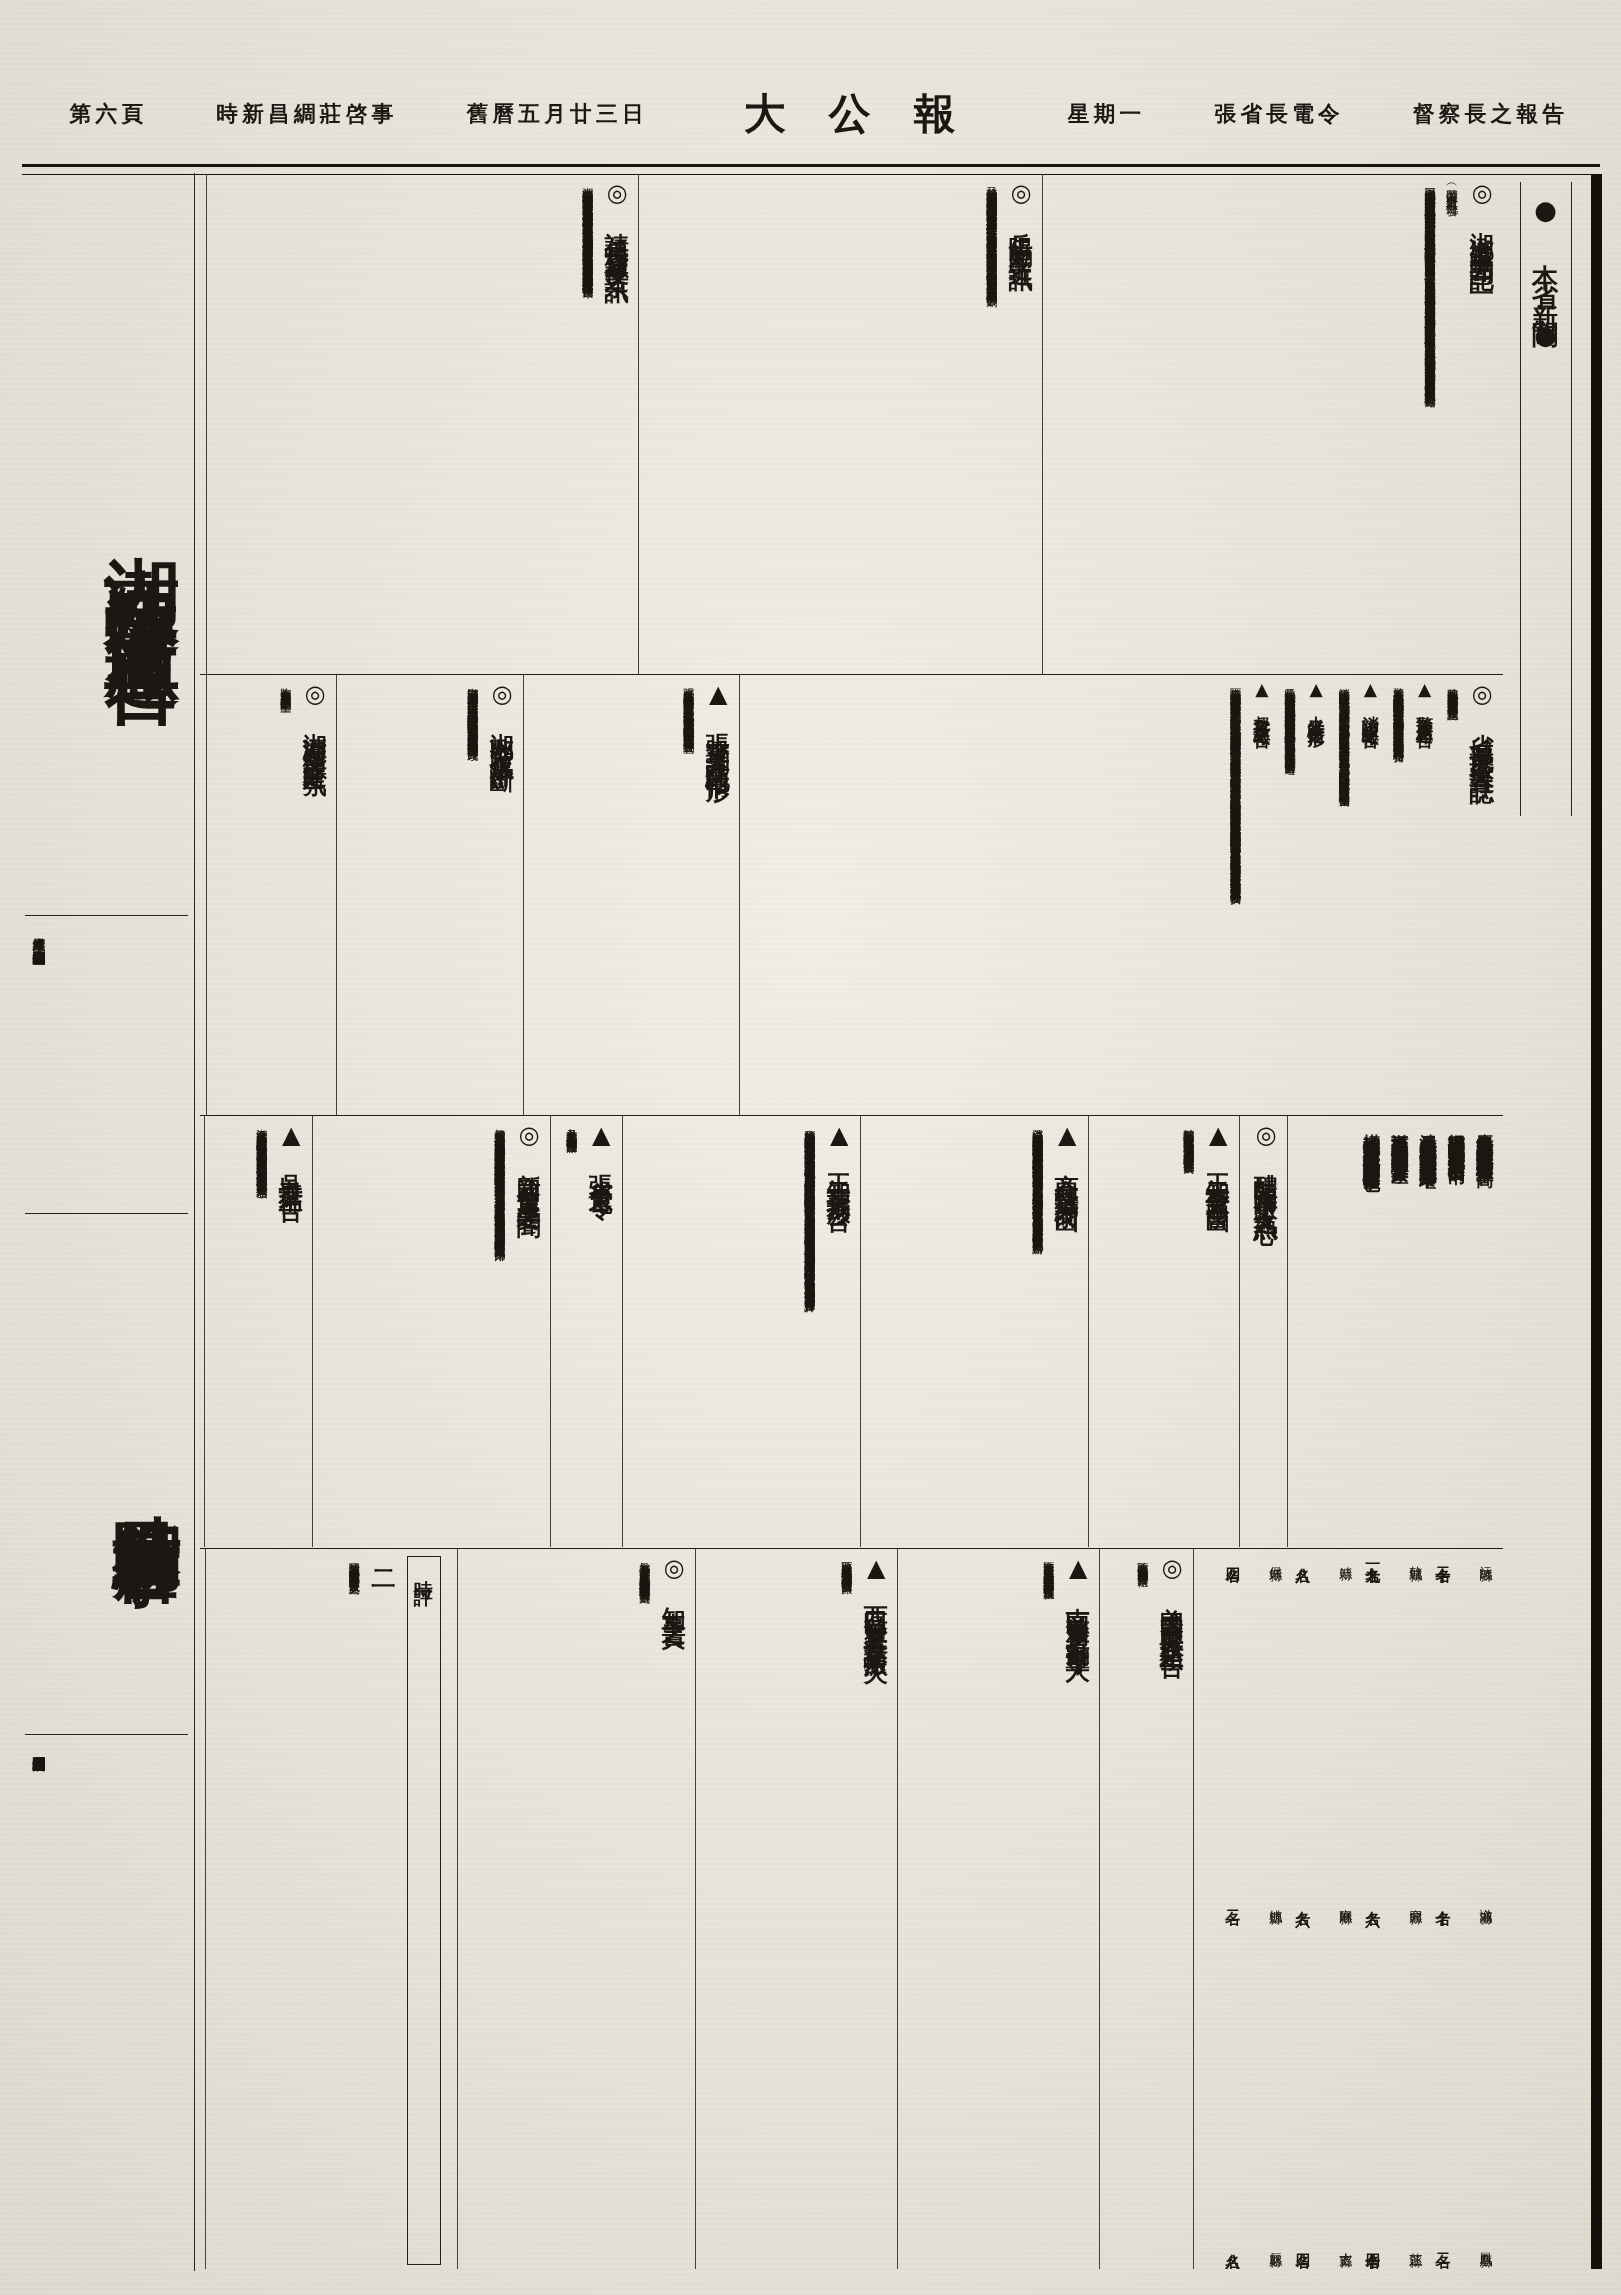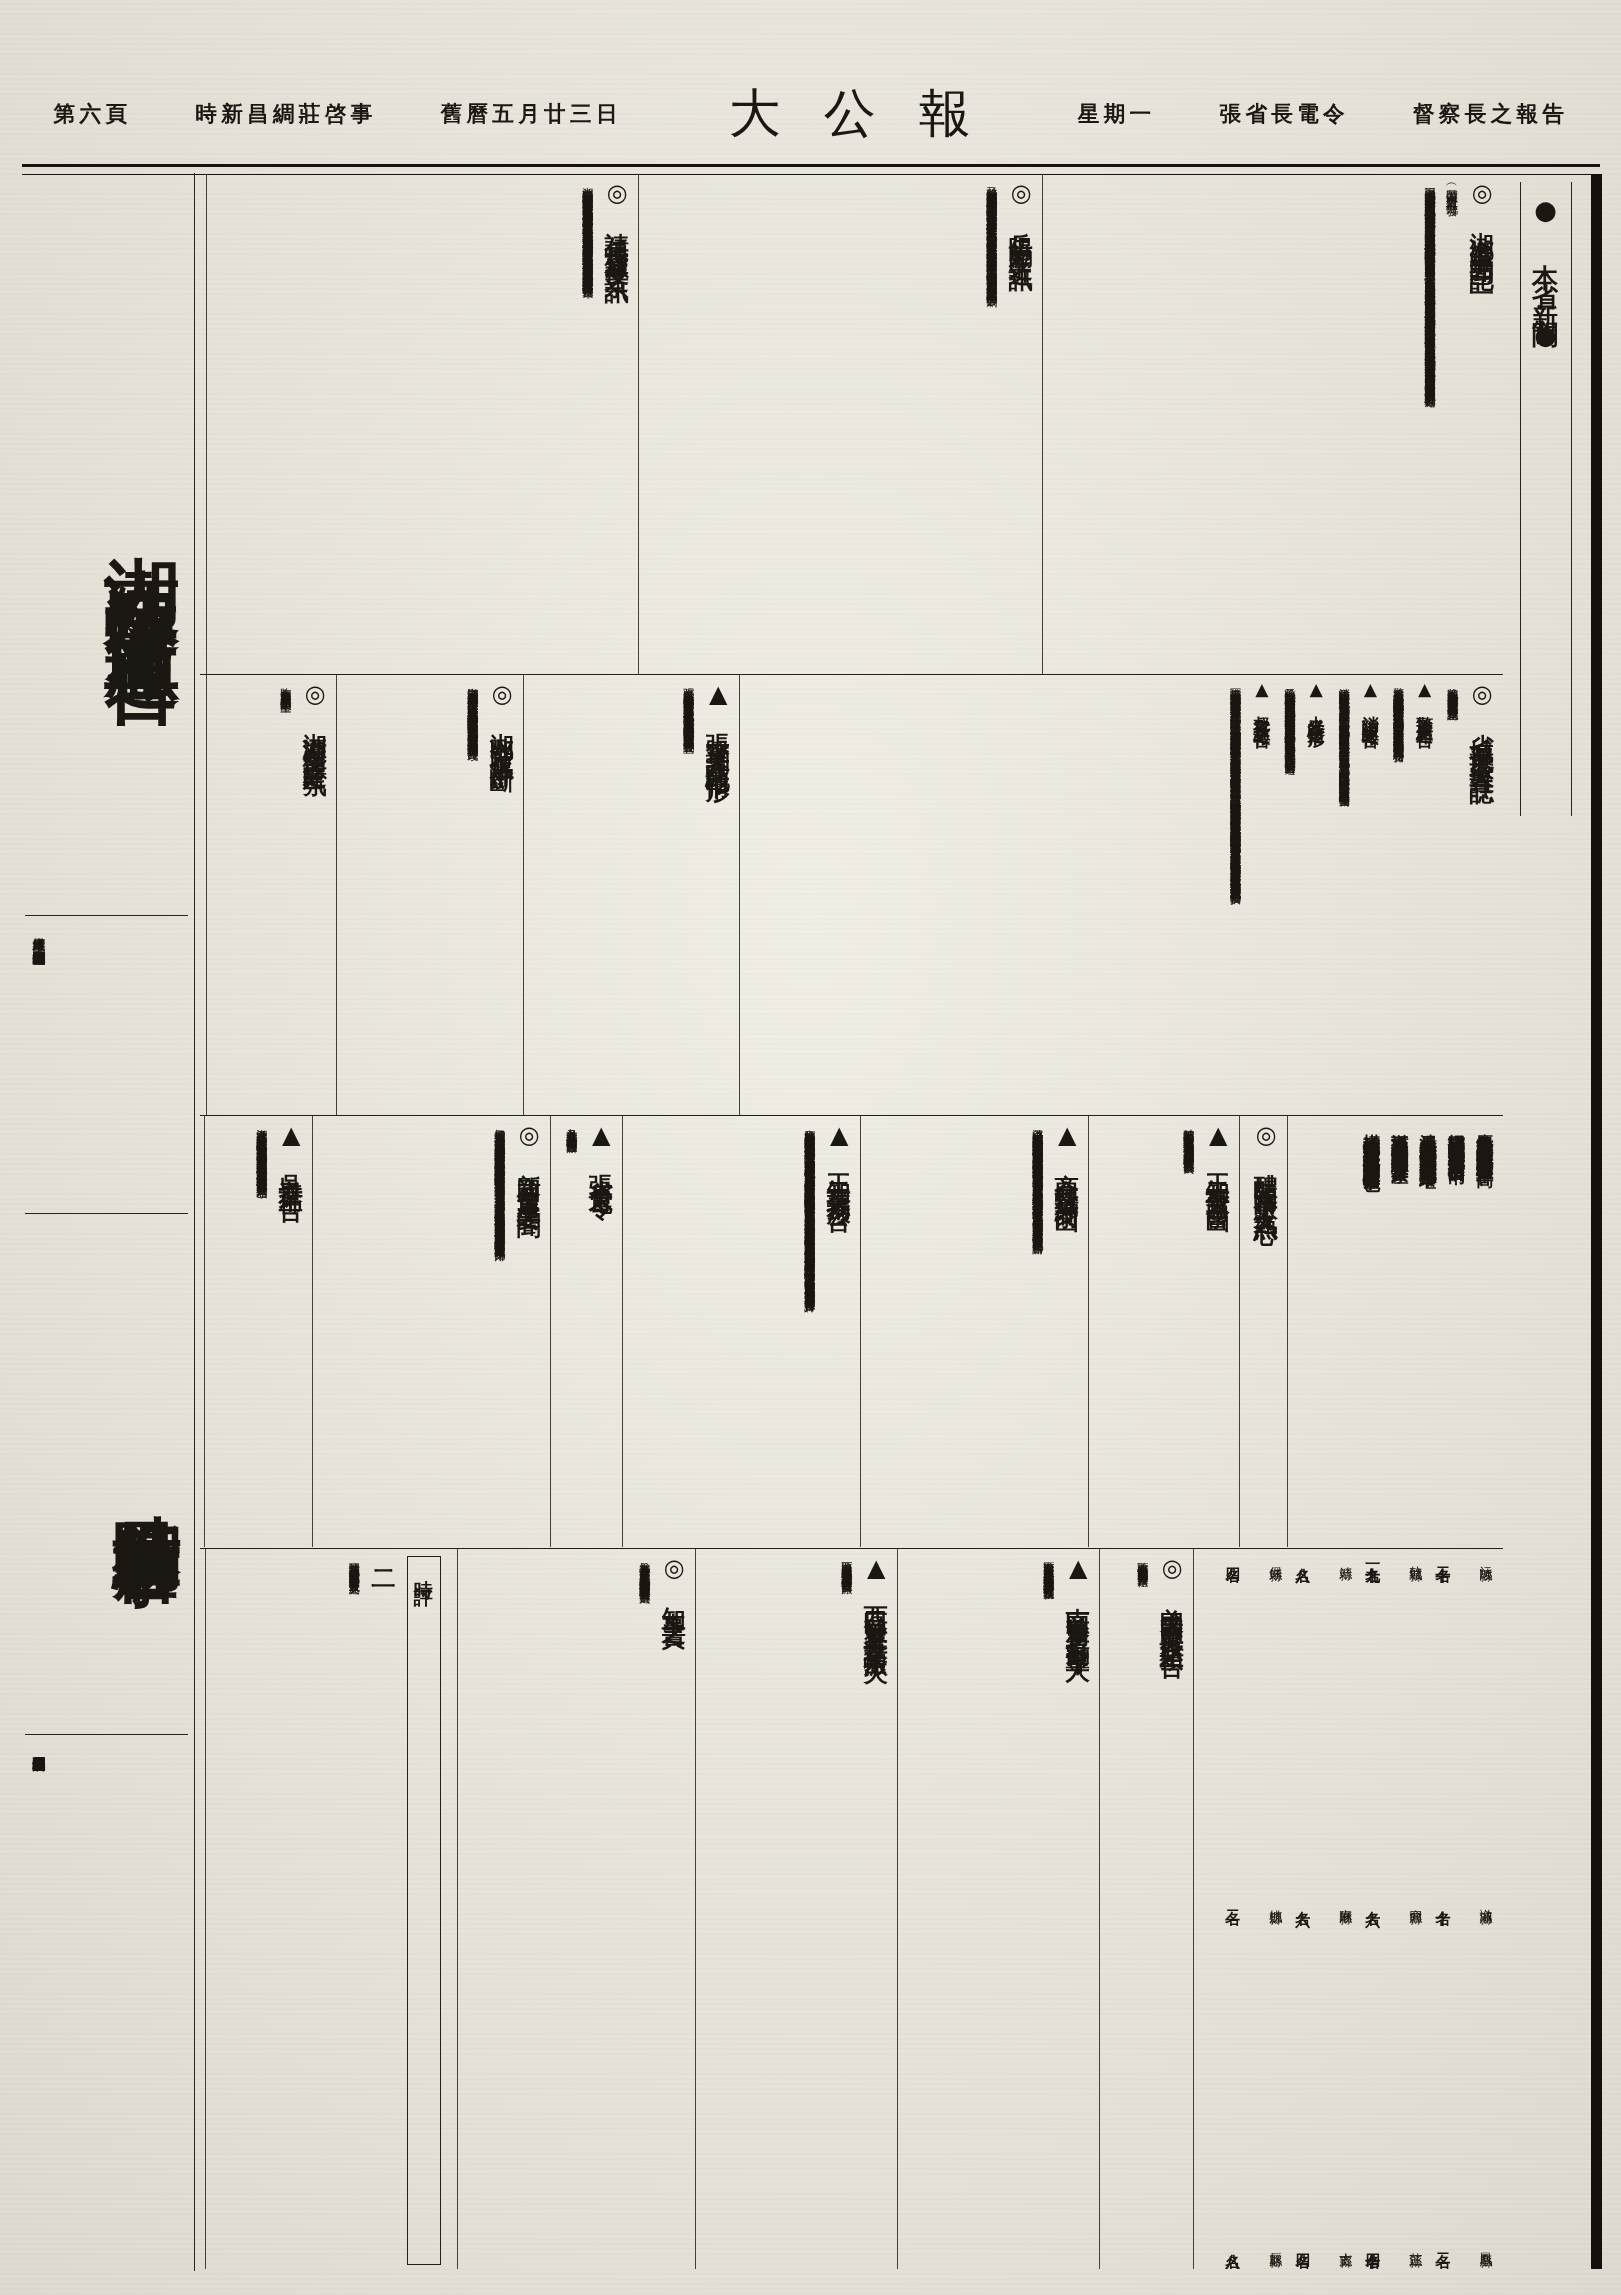--- a/index.html
+++ b/index.html
@@ -12,22 +12,22 @@
   }
   .page{position:absolute;inset:0;
     background:
       radial-gradient(ellipse at 50% 40%, rgba(255,255,255,.25), rgba(0,0,0,.06)),
       repeating-linear-gradient(0deg, rgba(90,80,60,.025) 0 2.2px, rgba(0,0,0,0) 2.2px 5px),
       #ece8dd;}
   
   .masthead{position:absolute;left:21.6px;right:21.6px;top:63px;height:101px;
     display:flex;flex-direction:row-reverse;align-items:center;justify-content:space-between;
     padding:0 32px;box-sizing:border-box;}
-  .mast-item{font-size:21.6px;font-weight:bold;letter-spacing:4.3px;white-space:nowrap;}
-  .mast-title{font-size:52px;font-weight:normal;letter-spacing:43px;padding-left:43px;}
+  .mast-item{font-size:21.6px;font-weight:bold;letter-spacing:4.3px;white-space:nowrap;margin-left:16px;}
+  .mast-title{font-size:42px;font-weight:bold;letter-spacing:43px;padding-left:43px;}
   .mast-rule{position:absolute;left:21.6px;right:21.6px;top:164px;height:7.2px;
     border-top:3.6px solid #171310;border-bottom:1.4px solid #171310;}
   
   .edge-bar{position:absolute;right:20px;top:174px;bottom:26px;width:10.8px;background:#14100c;}
   .left-frame{position:absolute;left:19px;top:173px;bottom:24.5px;width:176px;
     border-right:1.4px solid #2a241c;box-sizing:border-box;}
   
   .ad-title{writing-mode:vertical-rl;text-orientation:upright;font-weight:bold;
     margin:0 auto;text-align:center;}
   .ad-mint-title{font-size:76px;height:728px;letter-spacing:13px;margin-top:10px;width:100%;}

